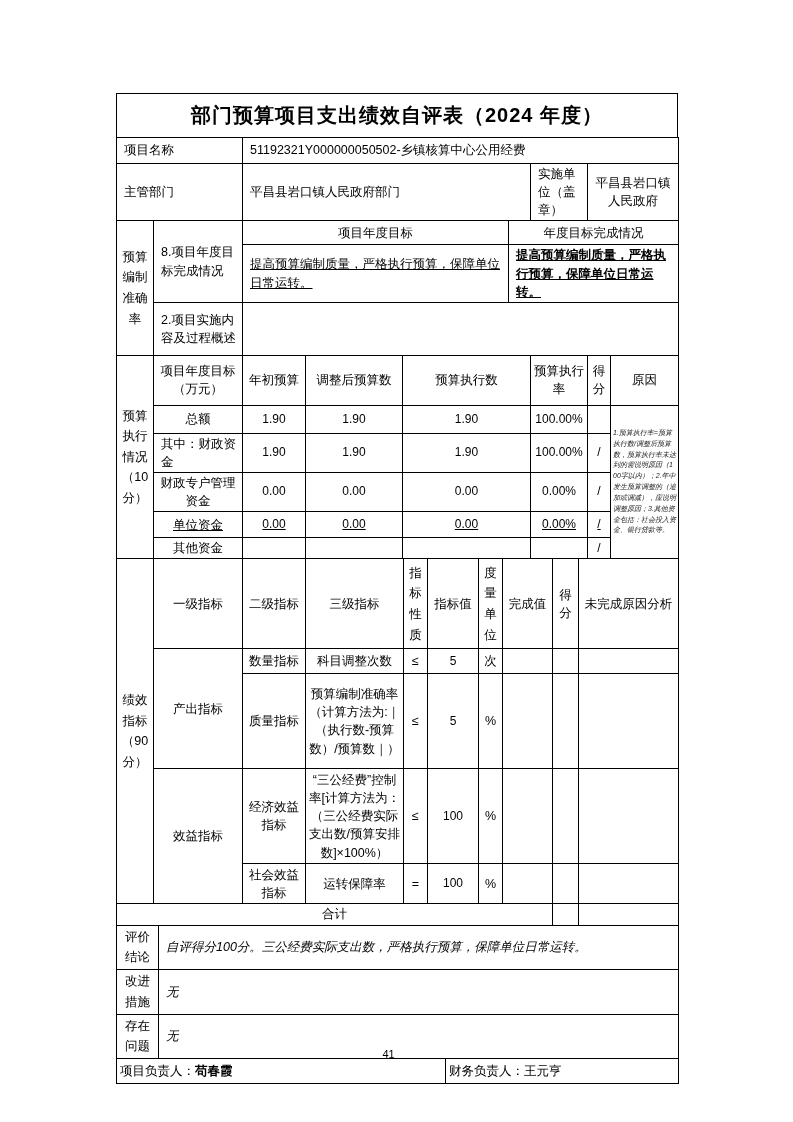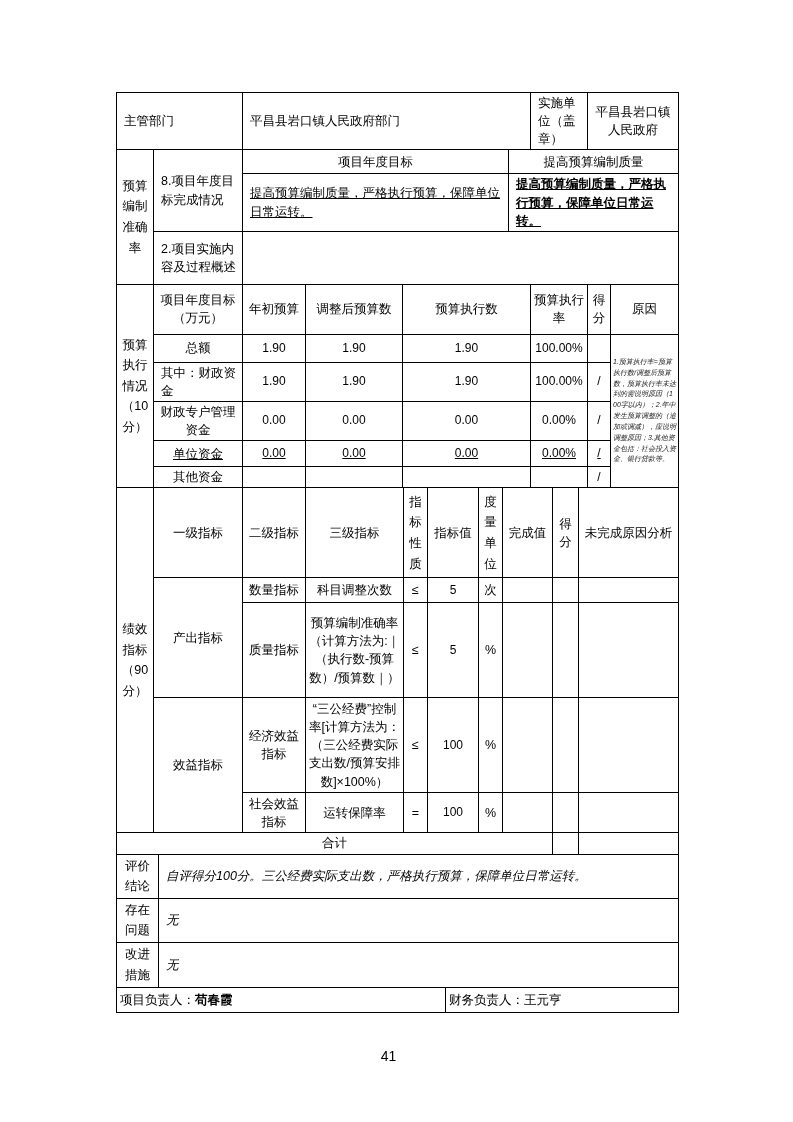--- a/index.html
+++ b/index.html
@@ -12,29 +12,48 @@
      font-size:12.5px;line-height:1.45;padding:1px 3px;word-break:break-all;overflow:hidden;}
   .title-cell{font-size:20px;font-weight:bold;letter-spacing:1px;}
   .left{text-align:left;padding-left:7px;}
   .bold{font-weight:bold;}
   .italic{font-style:italic;}
   .num{font-size:12px;}
   .tiny-note{font-size:7px;line-height:1.55;color:#1a1a1a;text-align:left;
              font-style:italic;padding:2px 2px;word-break:break-all;}
   .vlabel{padding:1px 2px;line-height:1.65;}
   .sig{text-align:left;}
-  .pagenum{position:absolute;left:0;right:16px;top:1048px;text-align:center;font-size:14px;}
+  .pagenum{position:absolute;left:0;right:16px;top:1048px;text-align:center;font-size:11px;}
 </style>
 </head>
 <body>
 
 <div class="page">
   <div class="sheet">
 
-
+    <table class="first">
+      <tbody>
+          <tr style="height:44px;">
+        <td class="title-cell">部门预算项目支出绩效自评表（2024 年度）</td>
+      </tr>
+    </tbody>
+      </table>
+
+    <table>
+      <colgroup>
+          <col style="width:126px;">
+          <col style="width:436px;">
+        </colgroup>
+      <tbody>
+          <tr style="height:26px;">
+        <td class="left">项目名称</td>
+        <td class="left">51192321Y000000050502-乡镇核算中心公用经费</td>
+      </tr>
+    </tbody>
+      </table>
 
     <table>
       <colgroup>
           <col style="width:126px;">
           <col style="width:288px;">
           <col style="width:57px;">
           <col style="width:91px;">
         </colgroup>
       <tbody>
           <tr style="height:55px;">
@@ -51,21 +70,21 @@
           <col style="width:37px;">
           <col style="width:89px;">
           <col style="width:266px;">
           <col style="width:170px;">
         </colgroup>
       <tbody>
           <tr style="height:24px;">
         <td rowspan="3" class="vlabel">预算编制准确率</td>
         <td rowspan="2" class="left">8.项目年度目标完成情况</td>
         <td>项目年度目标</td>
-        <td>提高预算编制质量</td>
+        <td>年度目标完成情况</td>
       </tr>
       <tr style="height:45px;text-decoration:underline;">
         <td class="left">提高预算编制质量，严格执行预算，保障单位日常运转。</td>
         <td class="left bold">提高预算编制质量，严格执行预算，保障单位日常运转。</td>
       </tr>
       <tr style="height:53px;">
         <td class="left">2.项目实施内容及过程概述</td>
         <td colspan="2" class="left"></td>
       </tr>
     </tbody>
@@ -216,26 +235,26 @@
     <table>
       <colgroup>
           <col style="width:42px;">
           <col style="width:520px;">
         </colgroup>
       <tbody>
           <tr style="height:43px;">
         <td class="vlabel">评价结论</td>
         <td class="left italic">自评得分100分。三公经费实际支出数，严格执行预算，保障单位日常运转。</td>
       </tr>
+      <tr style="height:45px;">
+        <td class="vlabel">改进措施</td>
+        <td class="left italic">无</td>
+      </tr>
       <tr style="height:35px;">
         <td class="vlabel">存在问题</td>
-        <td class="left italic">无</td>
-      </tr>
-      <tr style="height:45px;">
-        <td class="vlabel">改进措施</td>
         <td class="left italic">无</td>
       </tr>
     </tbody>
       </table>
 
     <table>
       <colgroup>
           <col style="width:329px;">
           <col style="width:233px;">
         </colgroup>

